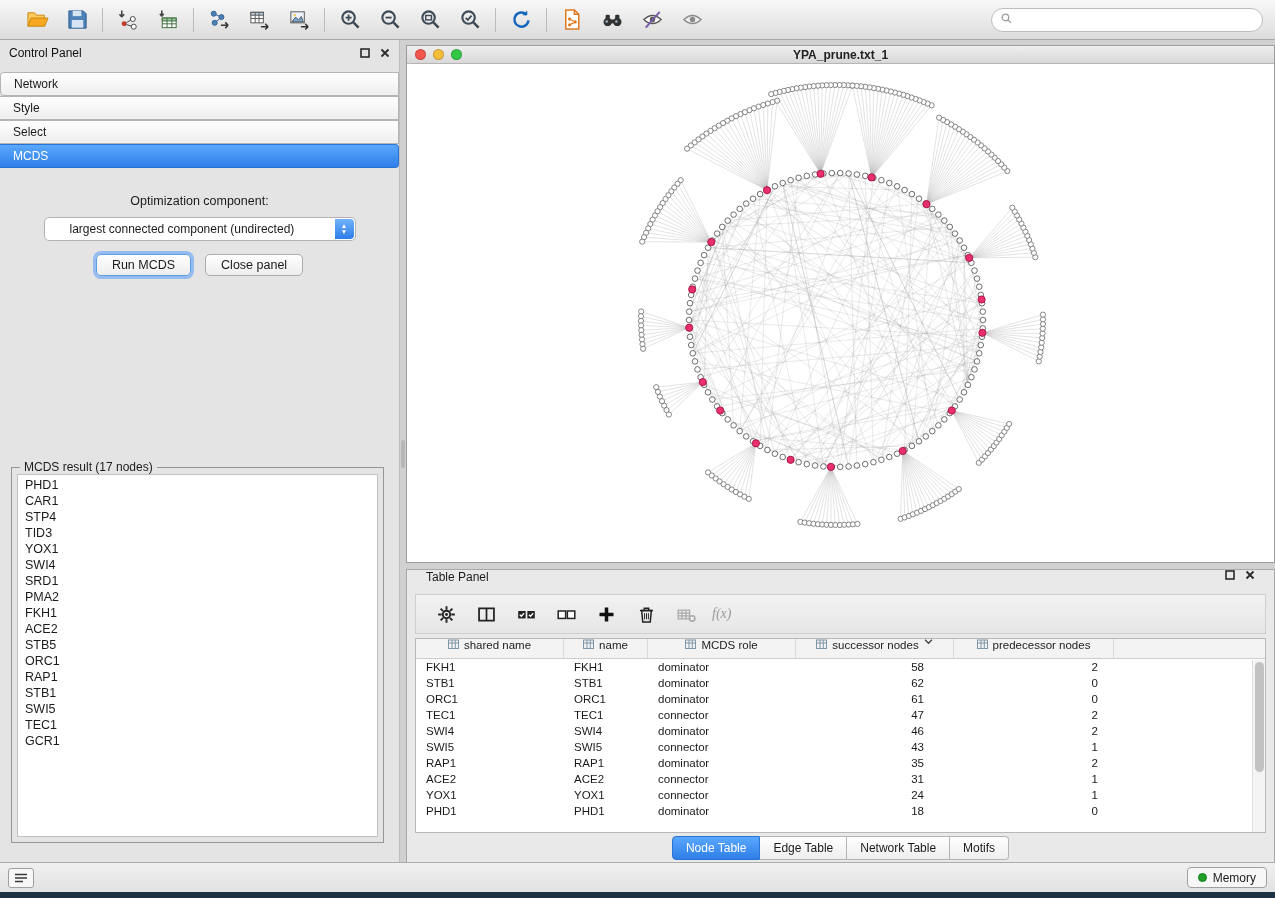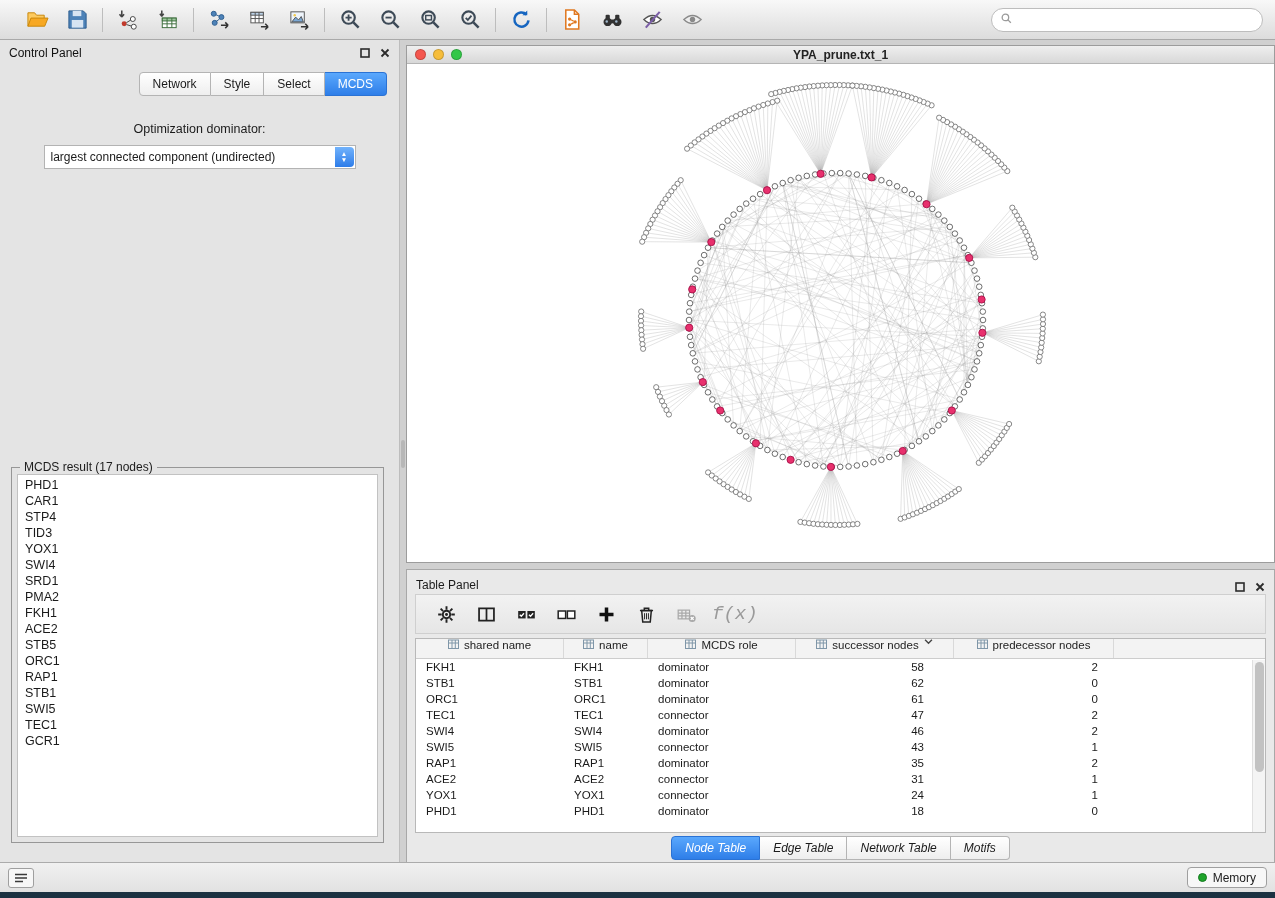--- a/index.html
+++ b/index.html
@@ -19,27 +19,27 @@
 
   
   .main-row { flex:1; display:flex; min-height:0; }
 
   
   .control-panel { width:400px; flex:0 0 400px; background:#e4e4e4; border-right:1px solid #bdbdbd; position:relative; }
   .panel-header { height:26px; display:flex; align-items:center; padding:0 9px; }
   .panel-header .ph-title { font-size:12px; color:#111; }
   .ph-icons { margin-left:auto; display:flex; gap:10px; align-items:center; }
   .ph-icons span { display:flex; }
-  .cp-tabs { display:flex; justify-content:flex-end; padding:6px 12px 4px; }
+  .cp-tabs { display:flex; justify-content:flex-start; padding:6px 0 4px;flex-direction:column; }
   .seg-tab { padding:4px 13px; font-size:12px; background:linear-gradient(#ffffff,#eeeeee); border:1px solid #b4b4b4; border-left:none; color:#1b1b1b; cursor:default; }
   .seg-tab:first-child { border-left:1px solid #b4b4b4; border-radius:4px 0 0 4px; }
   .seg-tab:last-child { border-radius:0 4px 4px 0; }
   .seg-tab.active { background:linear-gradient(#5aa8fd,#2e7ee8); color:#fff; border-color:#2a72d4; }
   .opt-label { text-align:center; margin-top:22px; font-size:12.5px; }
-  .dropdown { width:312px; height:24px; margin:9px auto 0; background:#fff; border:1px solid #b3b3b3; border-radius:0; display:flex; align-items:center; padding-left:6px; position:relative; font-size:12px; }
+  .dropdown { width:312px; height:24px; margin:9px auto 0; background:#fff; border:1px solid #b3b3b3; border-radius:5px; display:flex; align-items:center; padding-left:25px; position:relative; font-size:12px; }
   .dropdown .stepper { position:absolute; right:1px; top:1px; bottom:1px; width:19px; background:linear-gradient(#72b3fc,#2d7ce9); border-radius:0 4px 4px 0; color:#fff; display:flex; flex-direction:column; align-items:center; justify-content:center; font-size:6.5px; line-height:6px; }
   .btn-row { display:flex; justify-content:center; gap:14px; margin-top:13px; }
   .btn { padding:3px 15px; font-size:12.5px; background:linear-gradient(#ffffff,#ededed); border:1px solid #adadad; border-radius:5px; cursor:default; }
   .btn.focused { box-shadow:0 0 0 3px rgba(96,160,250,.6); border-color:#5e9de2; }
   .result-group { position:absolute; left:11px; width:373px; top:427px; height:376px; border:1px solid #979797; background:#e4e4e4; }
   .result-legend { position:absolute; top:-8px; left:8px; background:#e4e4e4; padding:0 4px; font-size:12px; }
   .result-list { position:absolute; inset:6px 5px 5px 5px; background:#fff; border:1px solid #c2c2c2; overflow:hidden; padding:2px 0; }
   .list-item { height:16px; line-height:16px; padding:0 7px; font-size:12.5px; cursor:default; }
 
   
@@ -53,35 +53,35 @@
   .net-titlebar { height:18px; flex:0 0 18px; background:linear-gradient(#efefef,#d8d8d8); border-bottom:1px solid #b5b5b5; position:relative; display:flex; align-items:center; }
   .traffic { display:flex; gap:7px; padding-left:8px; z-index:2; }
   .light { width:11px; height:11px; border-radius:50%; border:1px solid rgba(0,0,0,.18); }
   .light.red { background:#f4564e; } .light.yellow { background:#f6bd3b; } .light.green { background:#33c748; }
   .net-title { position:absolute; left:0; right:0; text-align:center; font-size:12px; font-weight:bold; color:#222; }
   .net-canvas { flex:1; background:#fff; overflow:hidden; }
   .net-canvas svg { display:block; }
 
   
   .table-panel { flex:1; margin-top:6px; background:#e9e9e9; border:1px solid #a8a8a8; border-bottom:none; display:flex; flex-direction:column; min-height:0; }
-  .tp-header { height:22px; flex:0 0 22px; display:flex; align-items:flex-end; padding:0 9px; }
+  .tp-header { height:22px; flex:0 0 22px; display:flex; align-items:flex-start; padding:0 19px; }
   .tp-toolbar { height:40px; flex:0 0 40px; margin:2px 8px 4px; background:linear-gradient(#f2f2f2,#e6e6e6); border:1px solid #cfcfcf; display:flex; align-items:center; gap:8px; padding:0 14px; }
   .tp-btn { width:32px; height:30px; display:flex; align-items:center; justify-content:center; cursor:default; }
   .tp-btn svg { width:21px; height:21px; }
-  .fx-label { font-family:Liberation Mono, monospace; font-style:italic; font-size:19px; color:#9a9a9a; padding-left:2px; }
+  .fx-label { font-family:Liberation Serif, serif; font-style:italic; font-size:14px; color:#9a9a9a; padding-left:2px; }
   .tp-table { flex:1; margin:0 8px; background:#fff; border:1px solid #b8b8b8; position:relative; overflow:hidden; }
   .thead { display:flex; height:20px; background:#f3f3f3; border-bottom:1px solid #cdcdcd; }
   .th { display:flex; align-items:flex-start; justify-content:center; gap:5px; font-size:11.5px; color:#222; border-right:1px solid #d9d9d9; cursor:default; }
   .th .hicon svg { width:11px; height:11px; display:block; }
   .trow { display:flex; height:16px; line-height:16px; font-size:11.5px; cursor:default; }
   .td { padding:0 10px; white-space:nowrap; overflow:hidden; }
   .td.num { text-align:right; }
   .vscroll { position:absolute; top:21px; right:0; bottom:0; width:13px; background:#f4f4f4; border-left:1px solid #e0e0e0; }
   .vthumb { position:absolute; top:2px; left:2px; width:9px; height:110px; background:#c2c2c2; border-radius:5px; }
-  .tp-tabs { height:29px; flex:0 0 29px; display:flex; align-items:center; justify-content:center;font-style:italic; }
+  .tp-tabs { height:29px; flex:0 0 29px; display:flex; align-items:center; justify-content:center; }
 
   
   .status-bar { height:30px; flex:0 0 30px; background:linear-gradient(#f0f0f0,#e2e2e2); border-top:1px solid #ababab; display:flex; align-items:center; padding:0 8px; }
   .menu-btn { width:26px; height:20px; border:1px solid #9f9f9f; border-radius:3px; background:#f7f7f7; display:flex; align-items:center; justify-content:center; }
   .memory-btn { margin-left:auto; height:21px; border:1px solid #9f9f9f; border-radius:4px; background:#f7f7f7; display:flex; align-items:center; gap:6px; padding:0 10px; font-size:12px; }
   .mem-dot { width:9px; height:9px; border-radius:50%; background:#1ea32a; border:1px solid #137a1e; }
 </style>
 </head>
 <body>
 
@@ -289,30 +289,34 @@
             </span>
         </span>
       </div>
       <div class="cp-tabs" id="cp-tabs">
           <div class="seg-tab">Network</div>
           <div class="seg-tab">Style</div>
           <div class="seg-tab">Select</div>
           <div class="seg-tab active">MCDS</div>
         </div>
 
-      <div class="opt-label">Optimization dominator:</div>
+      <div class="opt-label">Optimization component:</div>
 
       <div class="dropdown">
         <span>largest connected component (undirected)</span>
         <span class="stepper">
             <span>▲</span>
             <span>▼</span>
           </span>
       </div>
 
+      <div class="btn-row">
+        <div class="btn focused">Run MCDS</div>
+        <div class="btn">Close panel</div>
+      </div>
 
       <div class="result-group">
         <div class="result-legend">MCDS result (17 nodes)</div>
         <div class="result-list" id="mcds-list">
             <div class="list-item">PHD1</div>
             <div class="list-item">CAR1</div>
             <div class="list-item">STP4</div>
             <div class="list-item">TID3</div>
             <div class="list-item">YOX1</div>
             <div class="list-item">SWI4</div>

